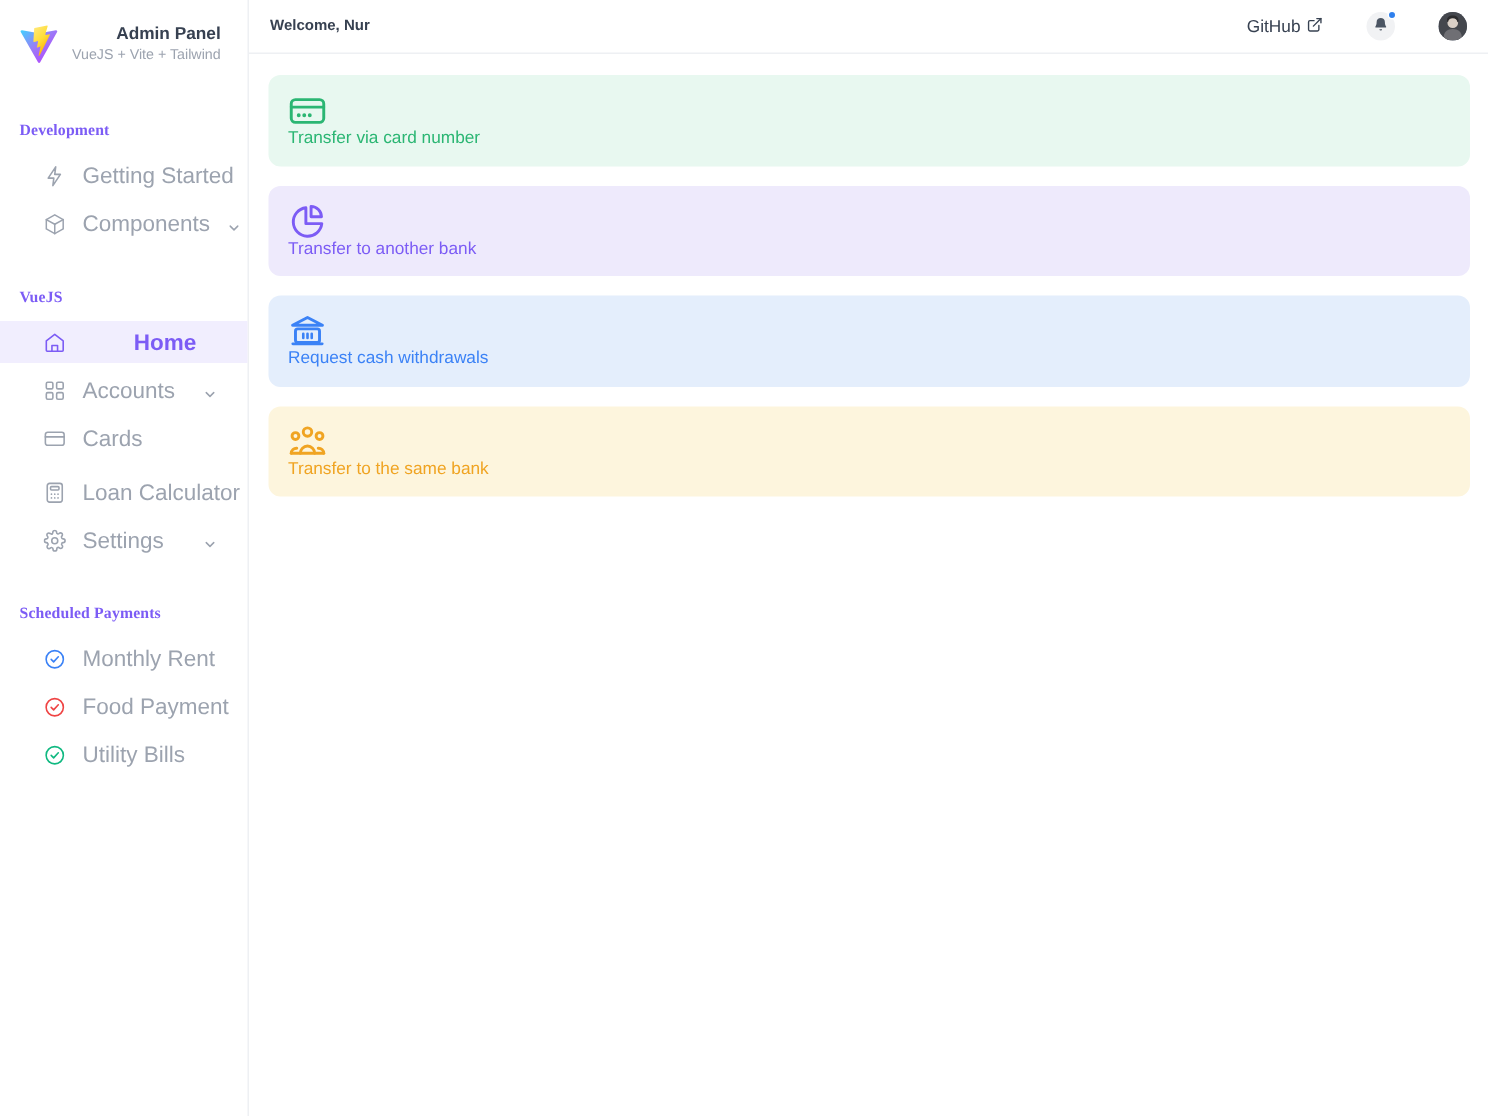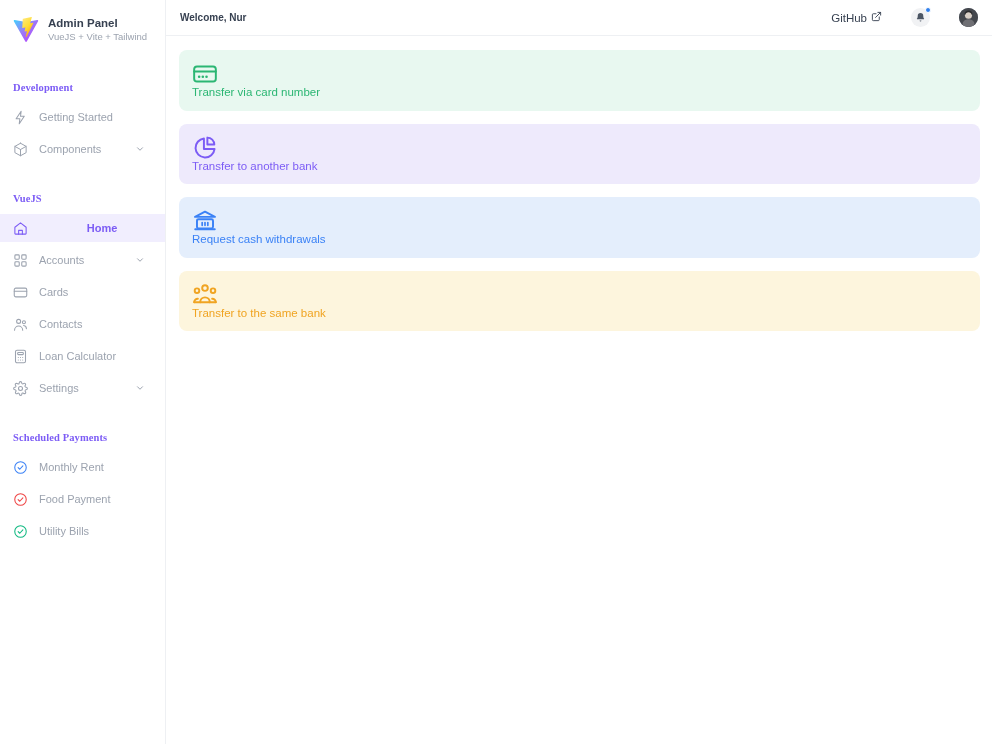--- a/index.html
+++ b/index.html
@@ -18,42 +18,43 @@
     background:#ffffff;
     border-right:1px solid #eef0f3;
     flex:0 0 166px;
     display:flex; flex-direction:column;
   }
   .brand {
     height:60px;
     display:flex; align-items:center;
     padding:0 0 0 12px;
     gap:8px;
+    text-align:right;
   }
   .brand-logo { width:28px; height:28px; flex:0 0 28px; display:block; }
   .brand-text { display:flex; flex-direction:column; justify-content:center; }
   .brand-title { font-size:11.5px; font-weight:bold; color:#374151; line-height:1.3; }
   .brand-sub { font-size:9.5px; color:#9ca3af; line-height:1.3; }
 
   .section-label {
     font-size:10.5px; font-weight:bold; color:#7c5cf5;
     padding:0 0 0 13px;
     letter-spacing:.1px;
     font-family:Liberation Serif, serif;
   }
   .sec-dev   { margin-top:22px; margin-bottom:10px; }
   .sec-menu  { margin-top:30px; margin-bottom:10px; }
   .sec-sched { margin-top:30px; margin-bottom:10px; }
 
   .nav-item {
     height:28px;
     display:flex; align-items:center;
-    padding-left:13px;
+    padding-left:29px;
     gap:11px;
-    font-size:11px;
+    font-size:15px;
     color:#9ca3af;
     position:relative;
     cursor:pointer;
   }
   .nav-item .ico { width:15px; height:15px; flex:0 0 15px; display:block; }
   .nav-item .ico svg { display:block; }
   .nav-item .label { flex:1 1 auto; line-height:1; }
   .nav-item .chev { width:10px; height:10px; margin-right:20px; flex:0 0 10px; }
   .nav-item.active { background:#f1eefe; color:#7c5cf5; }
   .nav-item.active .label { font-weight:bold;text-align:center; }
@@ -209,31 +210,20 @@
         <svg viewBox="0 0 24 24" width="15" height="15" fill="none" stroke="#9ca3af" stroke-width="1.7" stroke-linecap="round" stroke-linejoin="round">
             <rect x="2" y="5" width="20" height="14" rx="2.5"></rect>
             <path d="M2 10h20"></path>
           </svg>
       </span>
       <span class="label">Cards</span>
     </div>
 
     <div class="nav-gap"></div>
 
-    <div class="nav-item">
-      <span class="ico">
-        <svg viewBox="0 0 24 24" width="15" height="15" fill="none" stroke="#9ca3af" stroke-width="1.7" stroke-linecap="round" stroke-linejoin="round">
-            <circle cx="9" cy="7" r="3.2"></circle>
-            <path d="M2.5 21a6.5 6.5 0 0 1 13 0"></path>
-            <circle cx="17.5" cy="8.5" r="2.4"></circle>
-            <path d="M17 13.6a5.2 5.2 0 0 1 4.5 5"></path>
-          </svg>
-      </span>
-      <span class="label">Contacts</span>
-    </div>
 
     <div class="nav-gap"></div>
 
     <div class="nav-item">
       <span class="ico">
         <svg viewBox="0 0 24 24" width="15" height="15" fill="none" stroke="#9ca3af" stroke-width="1.7" stroke-linecap="round" stroke-linejoin="round">
             <rect x="4" y="2" width="16" height="20" rx="2.5"></rect>
             <rect x="7.5" y="5.5" width="9" height="3.5" rx="1"></rect>
             <circle cx="8.5" cy="13.5" r=".9" fill="#9ca3af" stroke="none"></circle>
             <circle cx="12" cy="13.5" r=".9" fill="#9ca3af" stroke="none"></circle>

